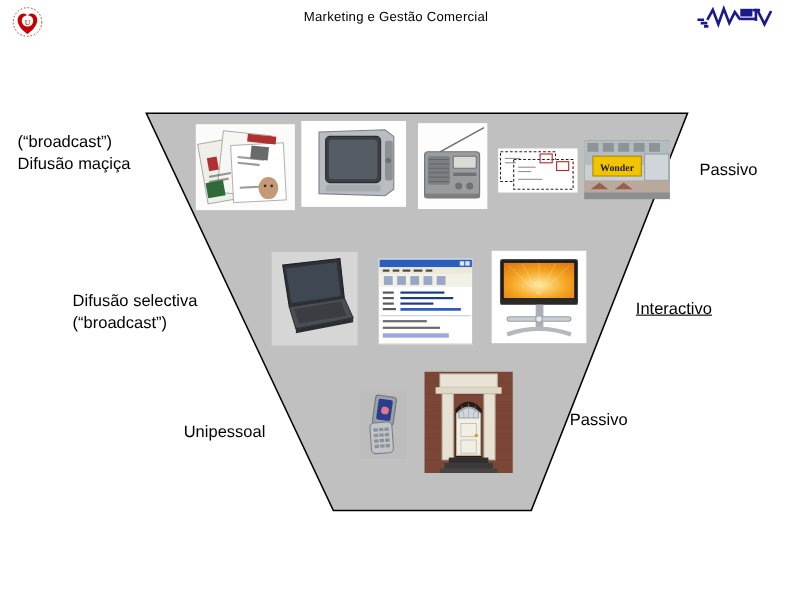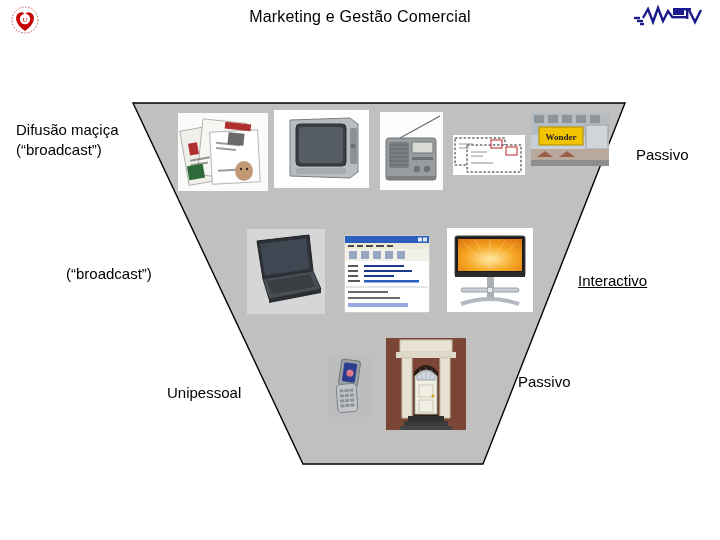--- a/index.html
+++ b/index.html
@@ -19,21 +19,21 @@
   #slide-header {
     position: absolute;
     left: 0; top: 0;
     width: 720px; height: 52px;
   }
   #header-title {
     position: absolute;
     left: 0; top: 8px;
     width: 720px;
     text-align: center;
-    font-size: 16px;
+    font-size: 12px;
     color: #000000;
     letter-spacing: 0.2px;
   }
 
   
   #logo-left {
     position: absolute;
     left: 8px; top: 4px;
     width: 34px; height: 34px;
   }
@@ -73,21 +73,21 @@
     position: absolute;
     background: #ffffff;
     overflow: hidden;
   }
 
   
   #media-newspapers { left: 178px; top: 113px; width: 90px; height: 78px; background:#fbfbf9; }
   #media-crt-tv     { left: 274px; top: 110px; width: 95px; height: 78px; background:#ffffff; }
   #media-radio      { left: 380px; top: 112px; width: 63px; height: 78px; background:#fdfdfd; }
   #media-mail       { left: 453px; top: 135px; width: 72px; height: 40px; background:#ffffff; }
-  #media-billboard  { left: 531px; top: 113px; width: 78px; height: 53px; background:#15803d; }
+  #media-billboard  { left: 531px; top: 128px; width: 78px; height: 53px; background:#15803d; }
 
   
   #media-laptop     { left: 247px; top: 229px; width: 78px; height: 85px; background:#d6d6d6; }
   #media-email      { left: 344px; top: 235px; width: 86px; height: 78px; background:#ffffff; }
   #media-flat-tv    { left: 447px; top: 228px; width: 86px; height: 84px; background:#ffffff; }
 
   
   #media-mobile     { left: 328px; top: 355px; width: 42px; height: 62px; background:#bdbdbd; }
   #media-door       { left: 386px; top: 338px; width: 80px; height: 92px; background:#7a4a38; }
 </style>
@@ -370,27 +370,28 @@
     <rect x="33" y="47" width="14" height="12" fill="none" stroke="#c3bdad" stroke-width="0.8"></rect>
     <rect x="33" y="62" width="14" height="12" fill="none" stroke="#c3bdad" stroke-width="0.8"></rect>
     <circle cx="47" cy="58" r="1.6" fill="#c9a227"></circle>
     <rect x="22" y="78" width="36" height="5" fill="#2f2f2f"></rect>
     <rect x="18" y="83" width="44" height="5" fill="#3a3a3a"></rect>
     <rect x="14" y="88" width="52" height="4" fill="#454545"></rect>
   </svg>
 </div>
 
 <div class="lbl" id="label-broadcast">
+  <div>(“broadcast”)</div>
   <div>Difusão maçiça</div>
+</div>
+
+<div class="lbl" id="label-passivo">Passivo</div>
+
+<div class="lbl" id="label-narrowcast">
+  <div>Difusão selectiva</div>
   <div>(“broadcast”)</div>
 </div>
 
-<div class="lbl" id="label-passivo">Passivo</div>
-
-<div class="lbl" id="label-narrowcast">
-  <div>(“broadcast”)</div>
-</div>
-
 <div class="lbl" id="label-interactivo">Interactivo</div>
 
 <div class="lbl" id="label-unipessoal">Unipessoal</div>
 
 <div class="lbl" id="label-activo">Passivo</div>
 
 </body></html>

